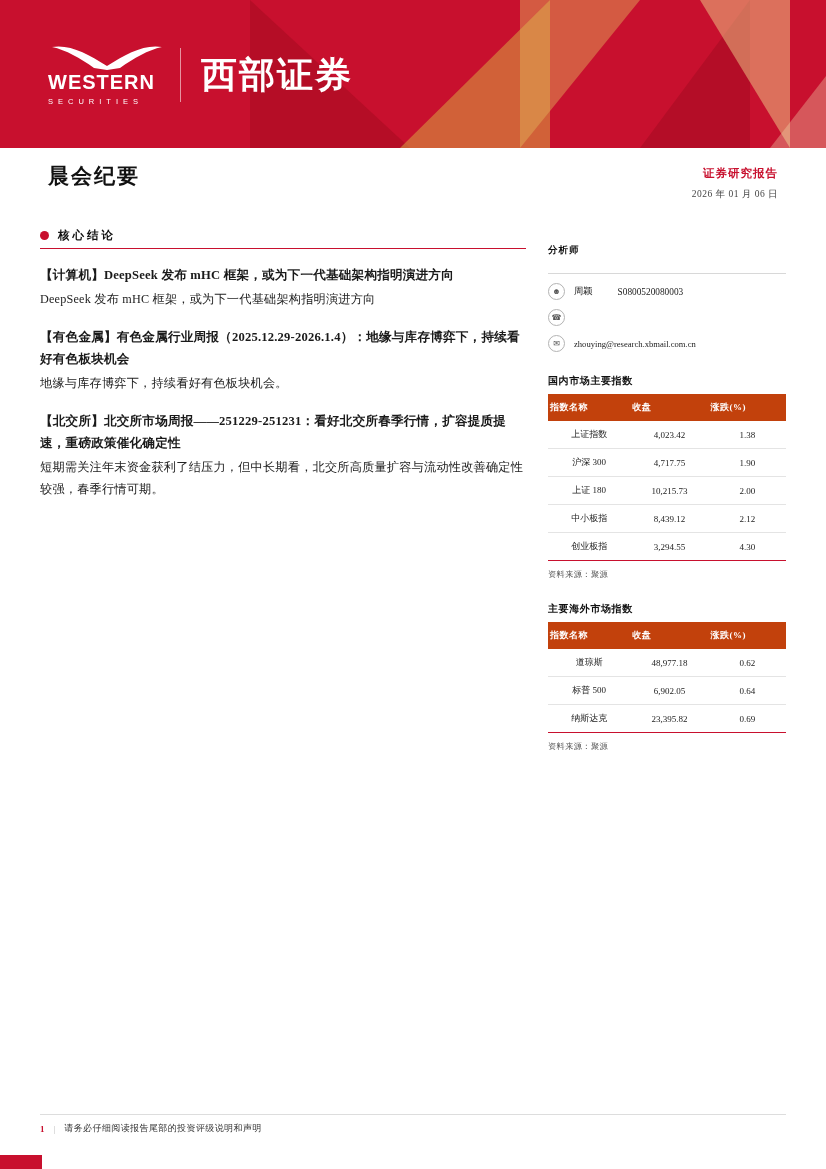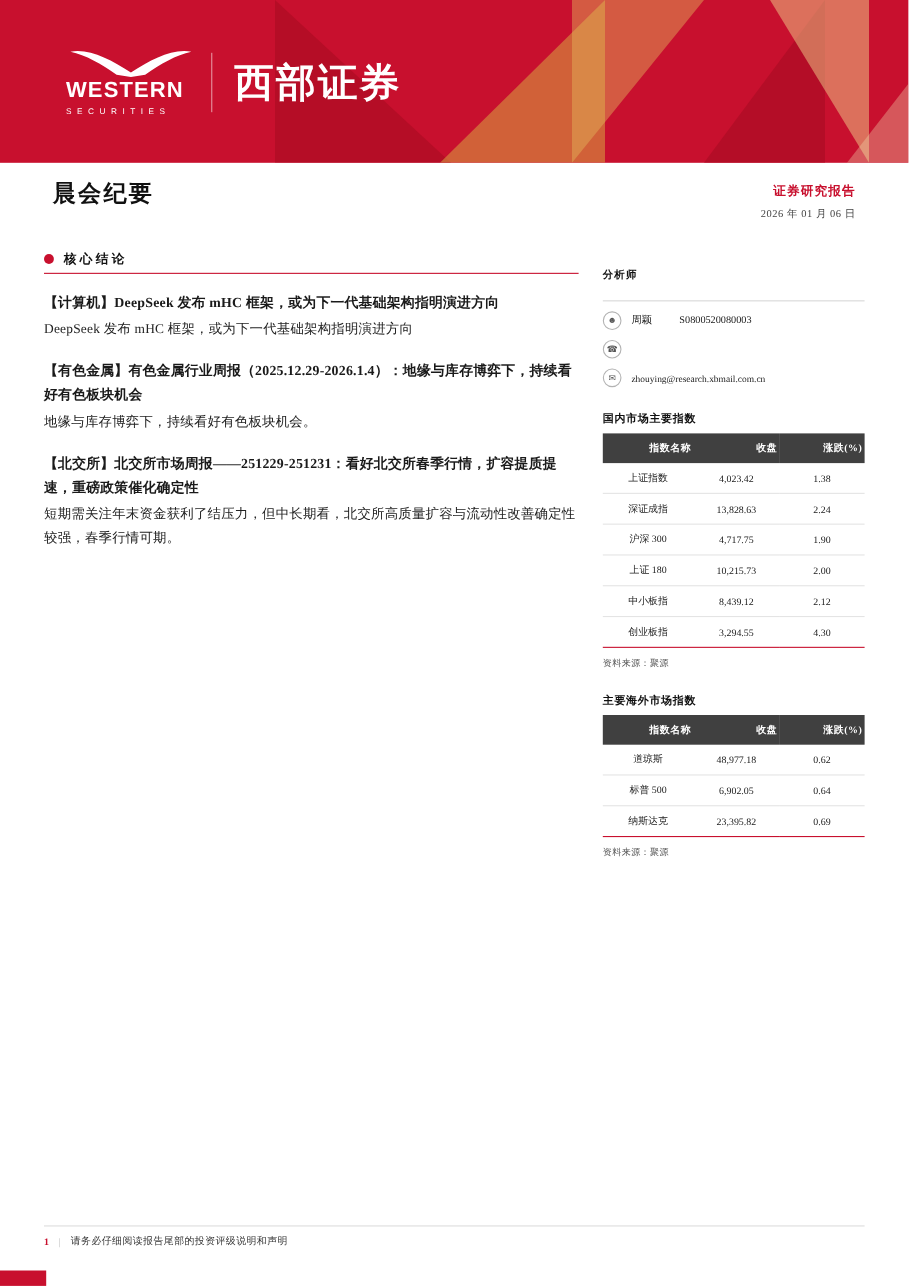--- a/index.html
+++ b/index.html
@@ -17,21 +17,21 @@
     background:#c8102e;
     overflow:hidden;
   }
   .banner .tri{position:absolute;}
   .t1{width:0;height:0;border-left:150px solid transparent;border-bottom:148px solid #d9a441;opacity:.55;left:400px;top:0;}
   .t2{width:0;height:0;border-right:120px solid transparent;border-top:148px solid #e2b55c;opacity:.45;left:520px;top:0;}
   .t3{width:0;height:0;border-left:110px solid transparent;border-bottom:148px solid #b00d26;opacity:.85;left:640px;top:0;}
   .t4{width:0;height:0;border-left:90px solid transparent;border-top:148px solid #efcf8a;opacity:.5;left:700px;top:0;}
   .t5{width:0;height:0;border-right:160px solid transparent;border-bottom:148px solid #a90c22;opacity:.6;left:250px;top:0;}
   .t6{width:0;height:0;border-left:70px solid transparent;border-bottom:90px solid #f2dcae;opacity:.35;left:770px;top:58px;}
-  .logo-wrap{position:absolute;left:60px;top:44px;display:flex;align-items:center;gap:14px;}
+  .logo-wrap{position:absolute;left:48px;top:44px;display:flex;align-items:center;gap:14px;}
   .logo-mark{width:118px;color:#fff;}
   .logo-horns{display:block;}
   .logo-en{font-family:"Liberation Sans", sans-serif;color:#fff;font-weight:bold;font-size:20px;letter-spacing:1px;line-height:1;margin-top:2px;}
   .logo-sub{font-family:"Liberation Sans", sans-serif;color:#fff;font-size:7.5px;letter-spacing:5px;margin-top:5px;}
   .logo-cn{color:#fff;font-size:36px;font-weight:bold;letter-spacing:2px;font-family:"Liberation Serif", serif;margin-left:6px;}
   .logo-div{width:1px;height:54px;background:rgba(255,255,255,.55);}
 
   
   .title-row{position:absolute;left:0;top:148px;width:826px;height:62px;}
   .doc-title{position:absolute;left:48px;top:14px;font-size:21px;font-weight:bold;color:#111;letter-spacing:2px;}
@@ -50,22 +50,22 @@
   .right-col{position:absolute;left:548px;top:244px;width:238px;}
   .analyst-head{font-size:9.5px;font-weight:bold;color:#111;border-bottom:1px solid #d8d8d8;padding-bottom:16px;letter-spacing:1px;}
   .analyst-row{display:flex;align-items:center;gap:9px;margin-top:9px;}
   .ic{width:15px;height:15px;border:1px solid #b3b3b3;border-radius:50%;display:flex;align-items:center;justify-content:center;color:#555;font-size:8px;flex:0 0 auto;background:#fff;}
   .an-name{font-size:9.3px;color:#222;}
   .an-id{font-size:9.3px;color:#222;margin-left:16px;}
   .an-mail{font-size:8.6px;color:#222;}
   .tbl-cap{font-size:10px;font-weight:bold;color:#111;margin-top:22px;margin-bottom:6px;letter-spacing:.6px;}
   table.idx{width:238px;border-collapse:collapse;}
   table.idx th{
-    background:#404040;color:#fff;font-size:9px;font-weight:bold;
-    padding:7px 2px;text-align:right;letter-spacing:.5px;
+    background:#c2410c;color:#fff;font-size:9px;font-weight:bold;
+    padding:7px 2px;text-align:left;letter-spacing:.5px;
   }
   table.idx td{
     font-size:9px;color:#222;padding:7px 2px;text-align:center;
     border-bottom:1px solid #e4e4e4;
   }
   table.idx tr:last-child td{border-bottom:1px solid #c8102e;}
   .src{font-size:8.2px;color:#555;margin-top:8px;letter-spacing:.4px;}
 
   
   .footer{position:absolute;left:40px;bottom:34px;width:746px;border-top:1px solid #ddd;padding-top:7px;display:flex;align-items:center;gap:9px;}
@@ -153,25 +153,20 @@
         <th>涨跌(%)</th>
       </tr>
     </thead>
     <tbody>
       <tr>
         <td>上证指数</td>
         <td>4,023.42</td>
         <td>1.38</td>
       </tr>
       <tr>
-        <td>深证成指</td>
-        <td>13,828.63</td>
-        <td>2.24</td>
-      </tr>
-      <tr>
         <td>沪深 300</td>
         <td>4,717.75</td>
         <td>1.90</td>
       </tr>
       <tr>
         <td>上证 180</td>
         <td>10,215.73</td>
         <td>2.00</td>
       </tr>
       <tr>

